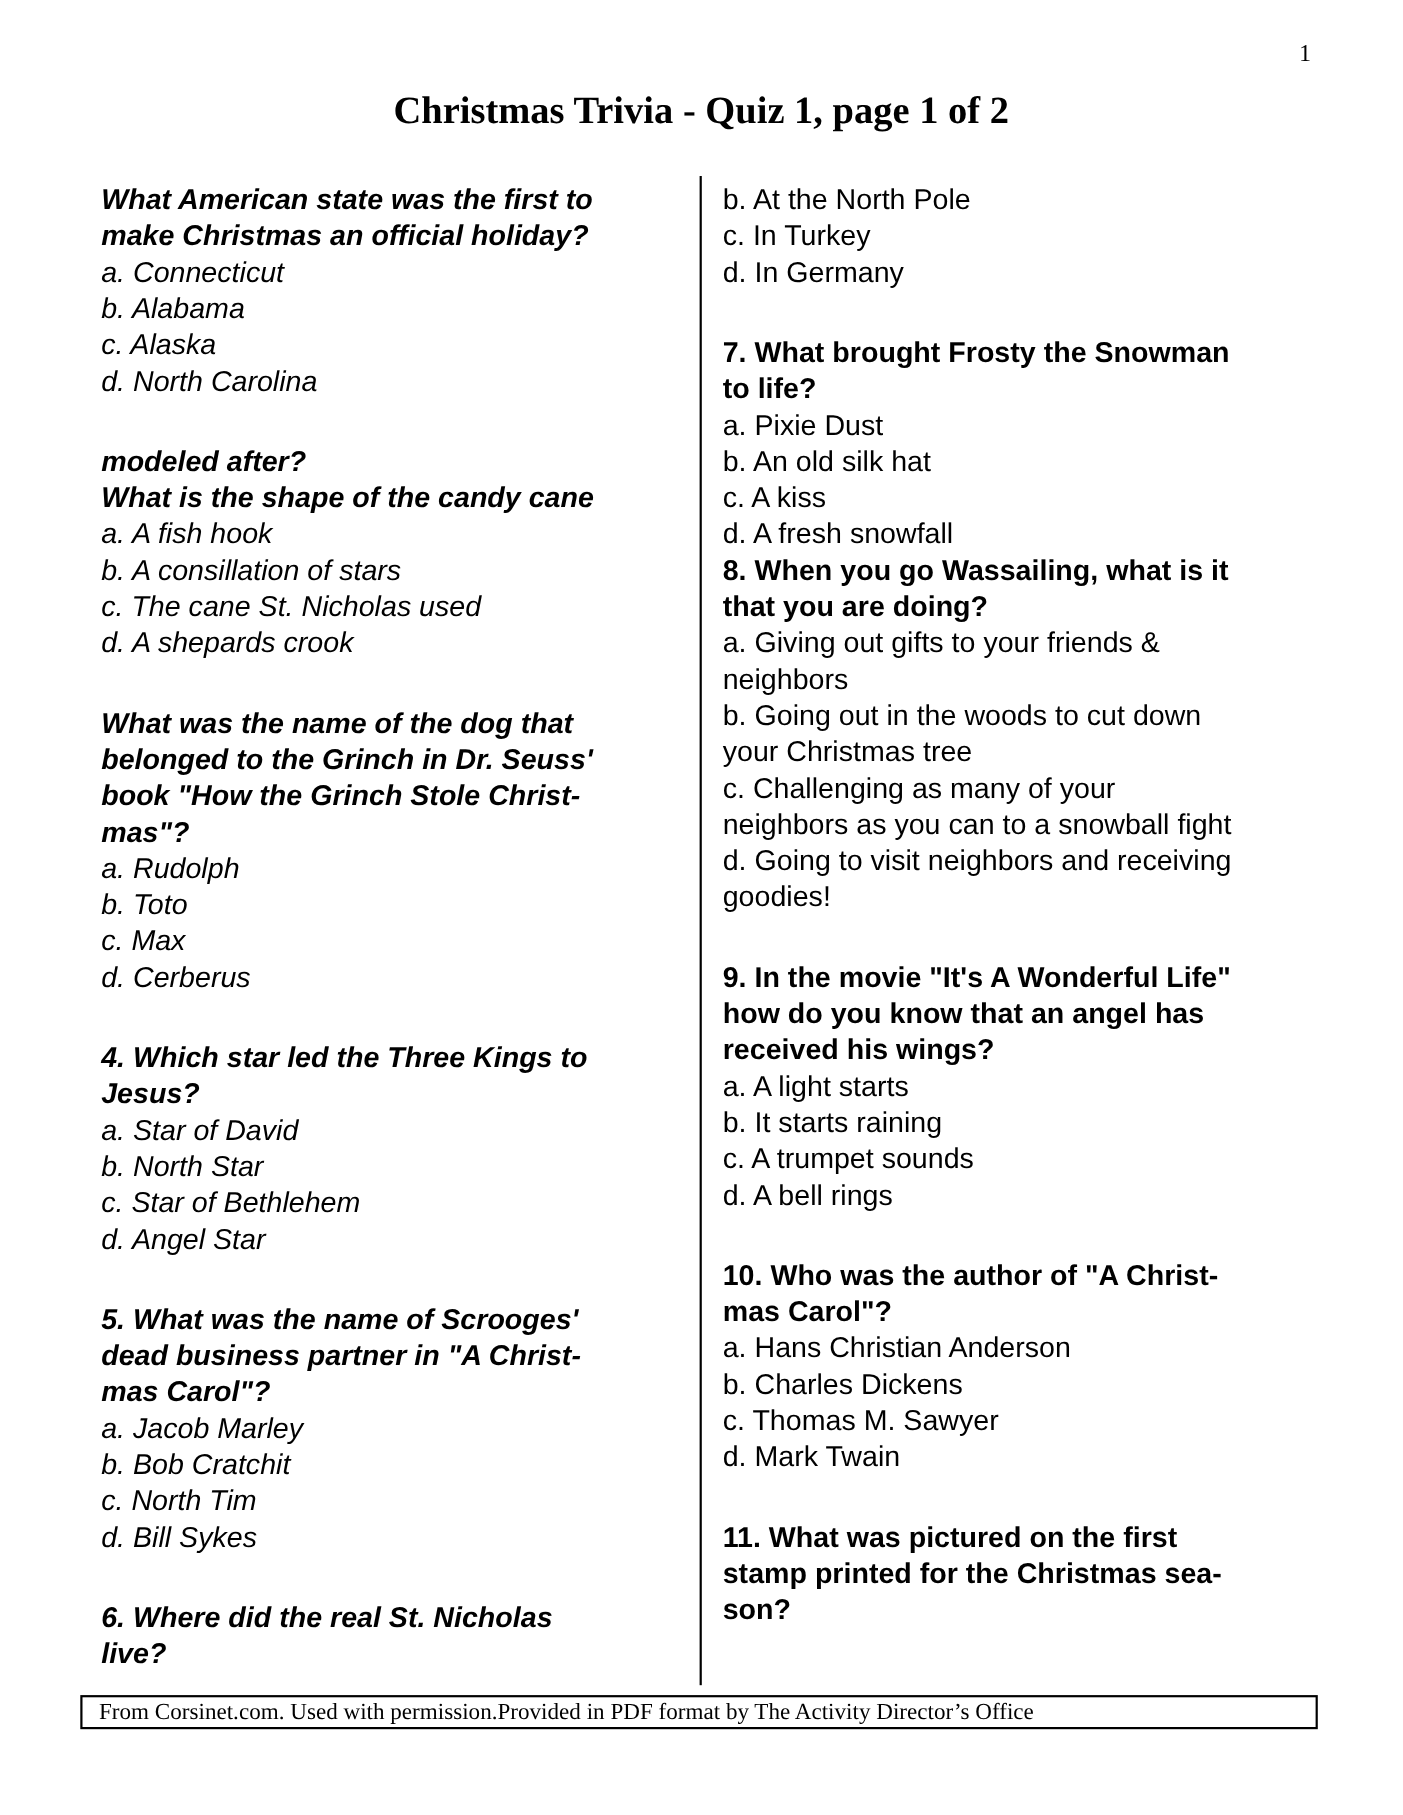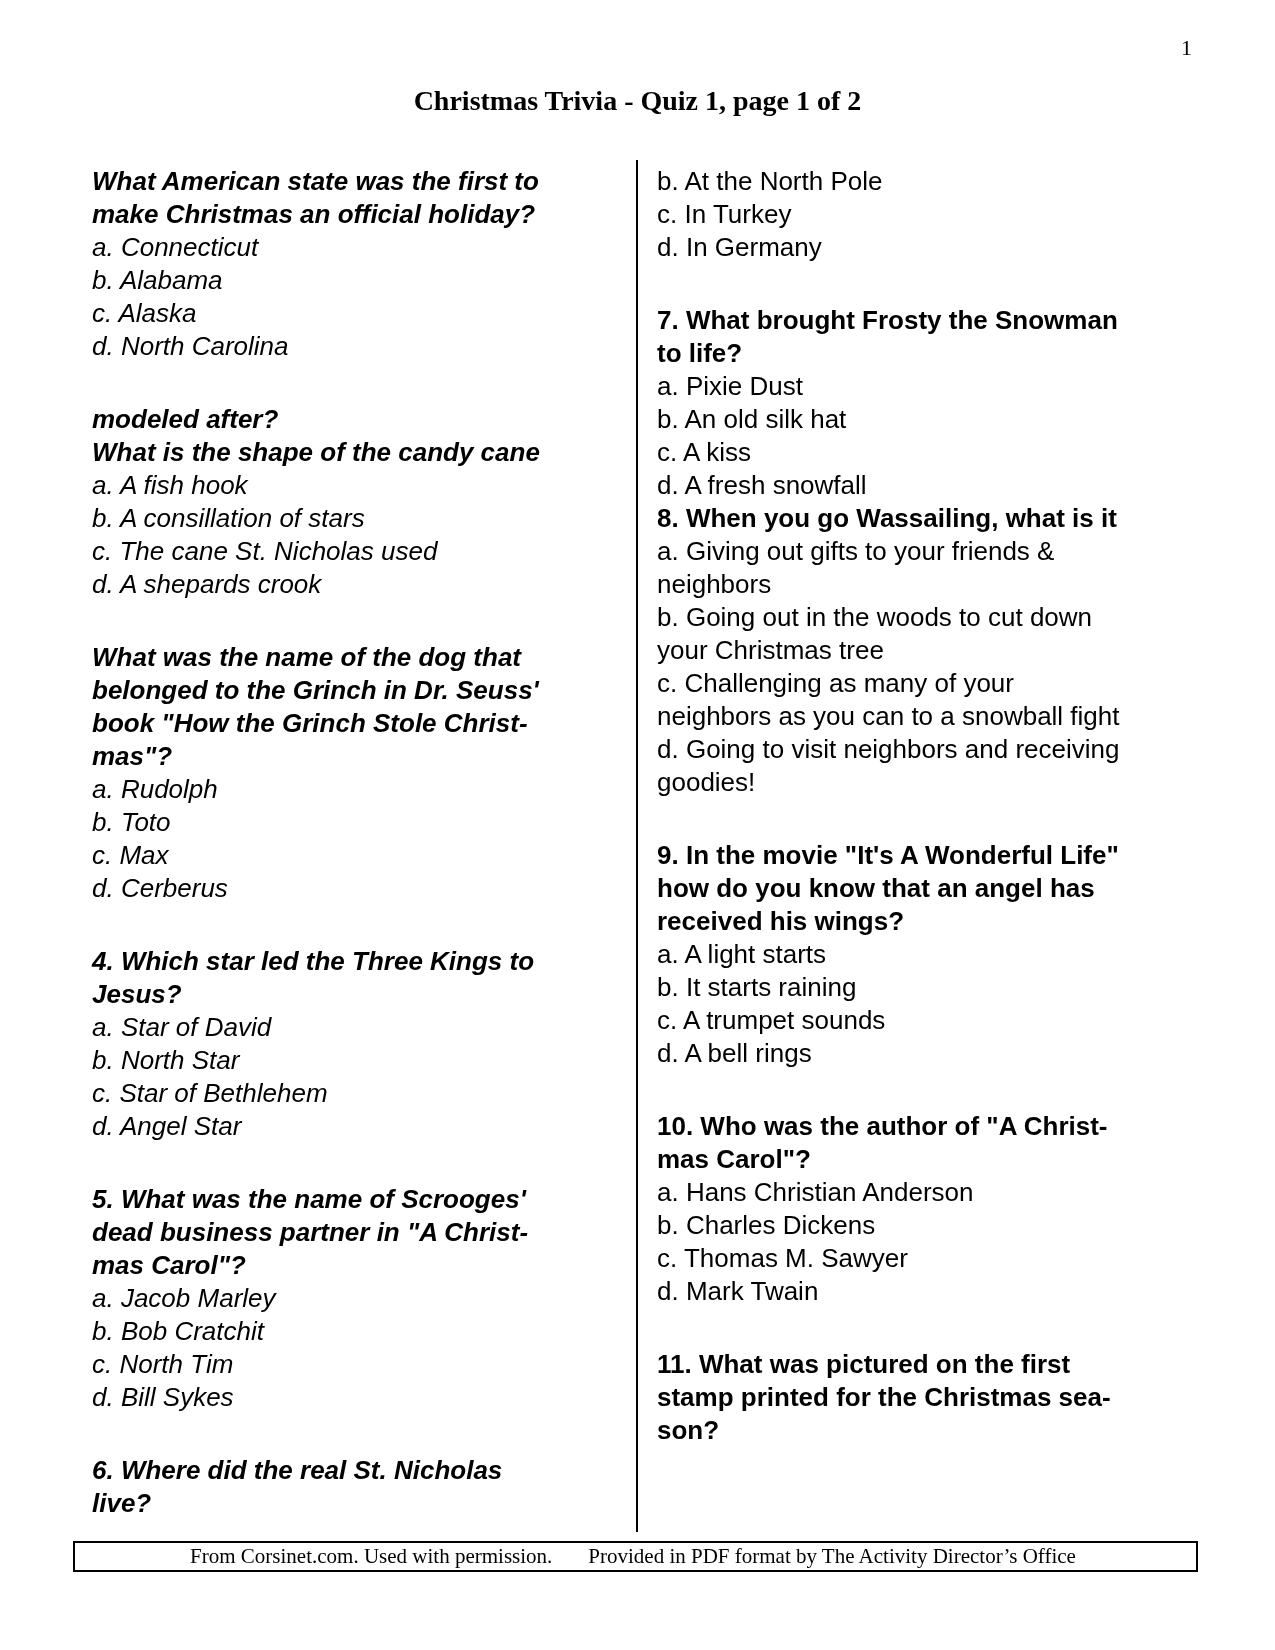--- a/index.html
+++ b/index.html
@@ -25,21 +25,21 @@
     line-height: 24px;
   }
   .doc-title {
     position: absolute;
     top: 78px;
     left: 0;
     width: 100%;
     text-align: center;
     font-family: "Liberation Serif", serif;
     font-weight: bold;
-    font-size: 28px;
+    font-size: 35px;
     line-height: 46px;
     white-space: nowrap;
   }
   .column {
     position: absolute;
     top: 165px;
     width: 520px;
   }
   .column.left  { left: 92px; font-style: italic; }
   .column.right { left: 657px; }
@@ -61,28 +61,27 @@
   .q-line { font-weight: bold; }
   .footer-bar {
     position: absolute;
     left: 73px;
     top: 1541px;
     width: 1125px;
     height: 31px;
     box-sizing: border-box;
     border: 2px solid #000000;
     display: flex;
-    justify-content: center;
+    justify-content: flex-start;
     align-items: center;
     padding: 0 20px 0 15px;
     font-family: "Liberation Serif", serif;
     font-size: 21px;
     line-height: 27px;
     white-space: nowrap;
-    gap: 36px;
   }
 </style>
 </head>
 <body>
 
 <div class="page">
 
   <div class="page-number">1</div>
 
   <div class="doc-title">Christmas Trivia - Quiz 1, page 1 of 2</div>
@@ -148,20 +147,21 @@
       <div class="block tight">
         <div class="q-line">7. What brought Frosty the Snowman</div>
         <div class="q-line">to life?</div>
         <div class="a-line">a. Pixie Dust</div>
         <div class="a-line">b. An old silk hat</div>
         <div class="a-line">c. A kiss</div>
         <div class="a-line">d. A fresh snowfall</div>
       </div>
       <div class="block">
         <div class="q-line">8. When you go Wassailing, what is it</div>
+        <div class="q-line">that you are doing?</div>
         <div class="a-line">a. Giving out gifts to your friends &amp;</div>
         <div class="a-line">neighbors</div>
         <div class="a-line">b. Going out in the woods to cut down</div>
         <div class="a-line">your Christmas tree</div>
         <div class="a-line">c. Challenging as many of your</div>
         <div class="a-line">neighbors as you can to a snowball fight</div>
         <div class="a-line">d. Going to visit neighbors and receiving</div>
         <div class="a-line">goodies!</div>
       </div>
       <div class="block">

